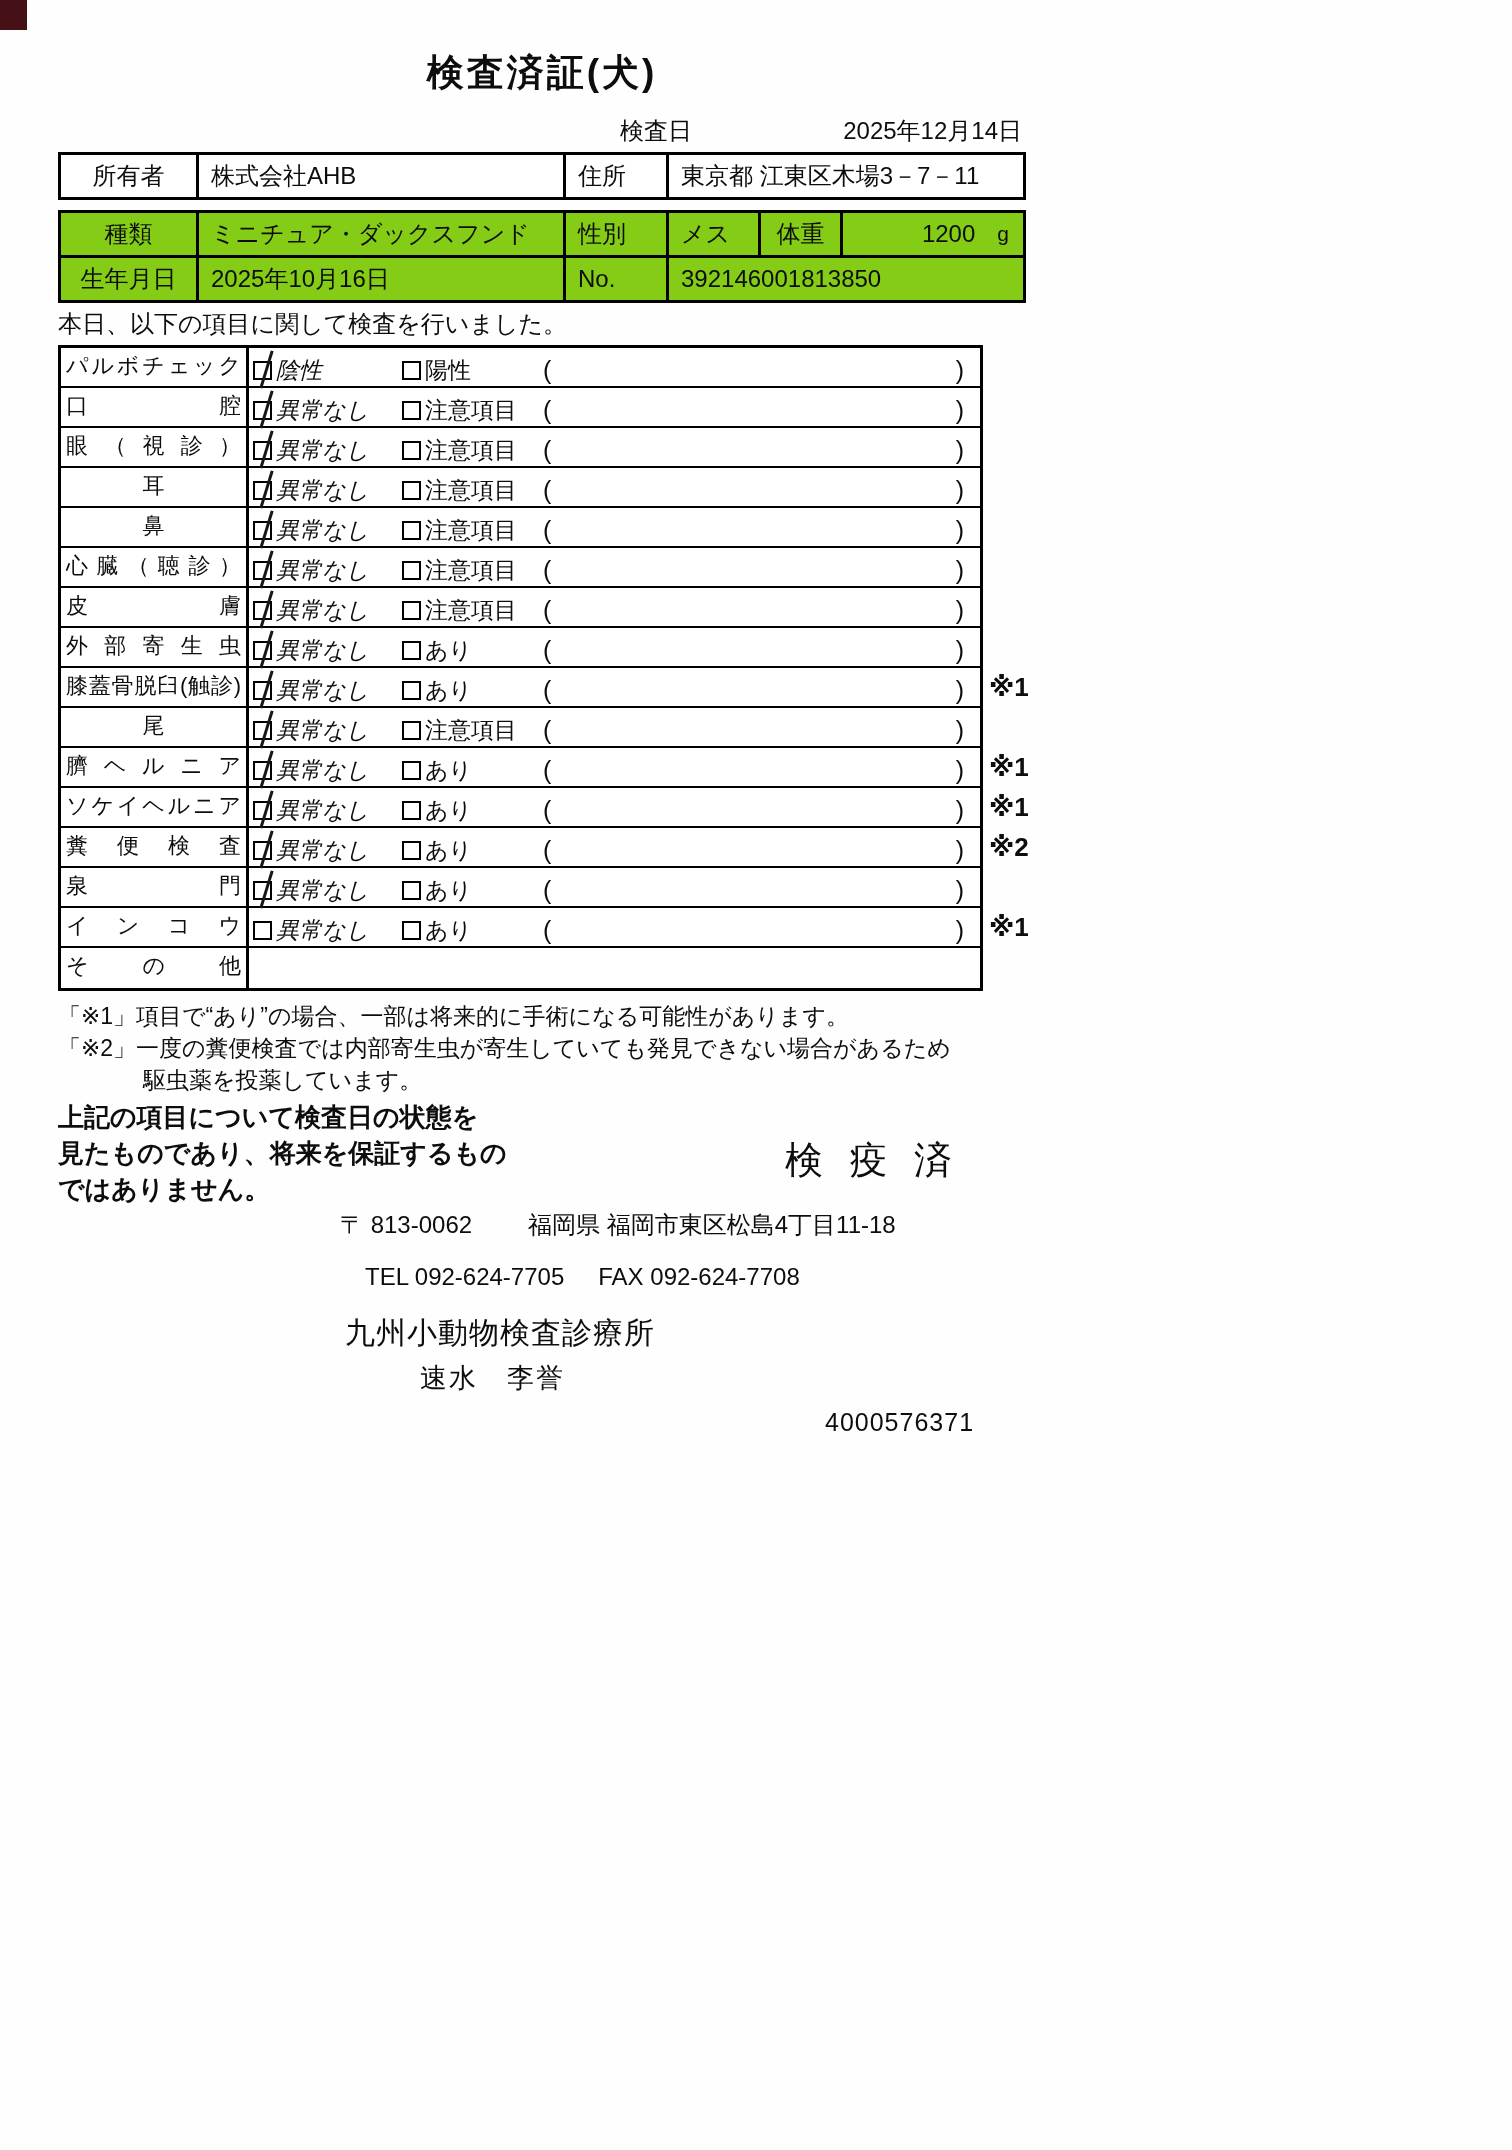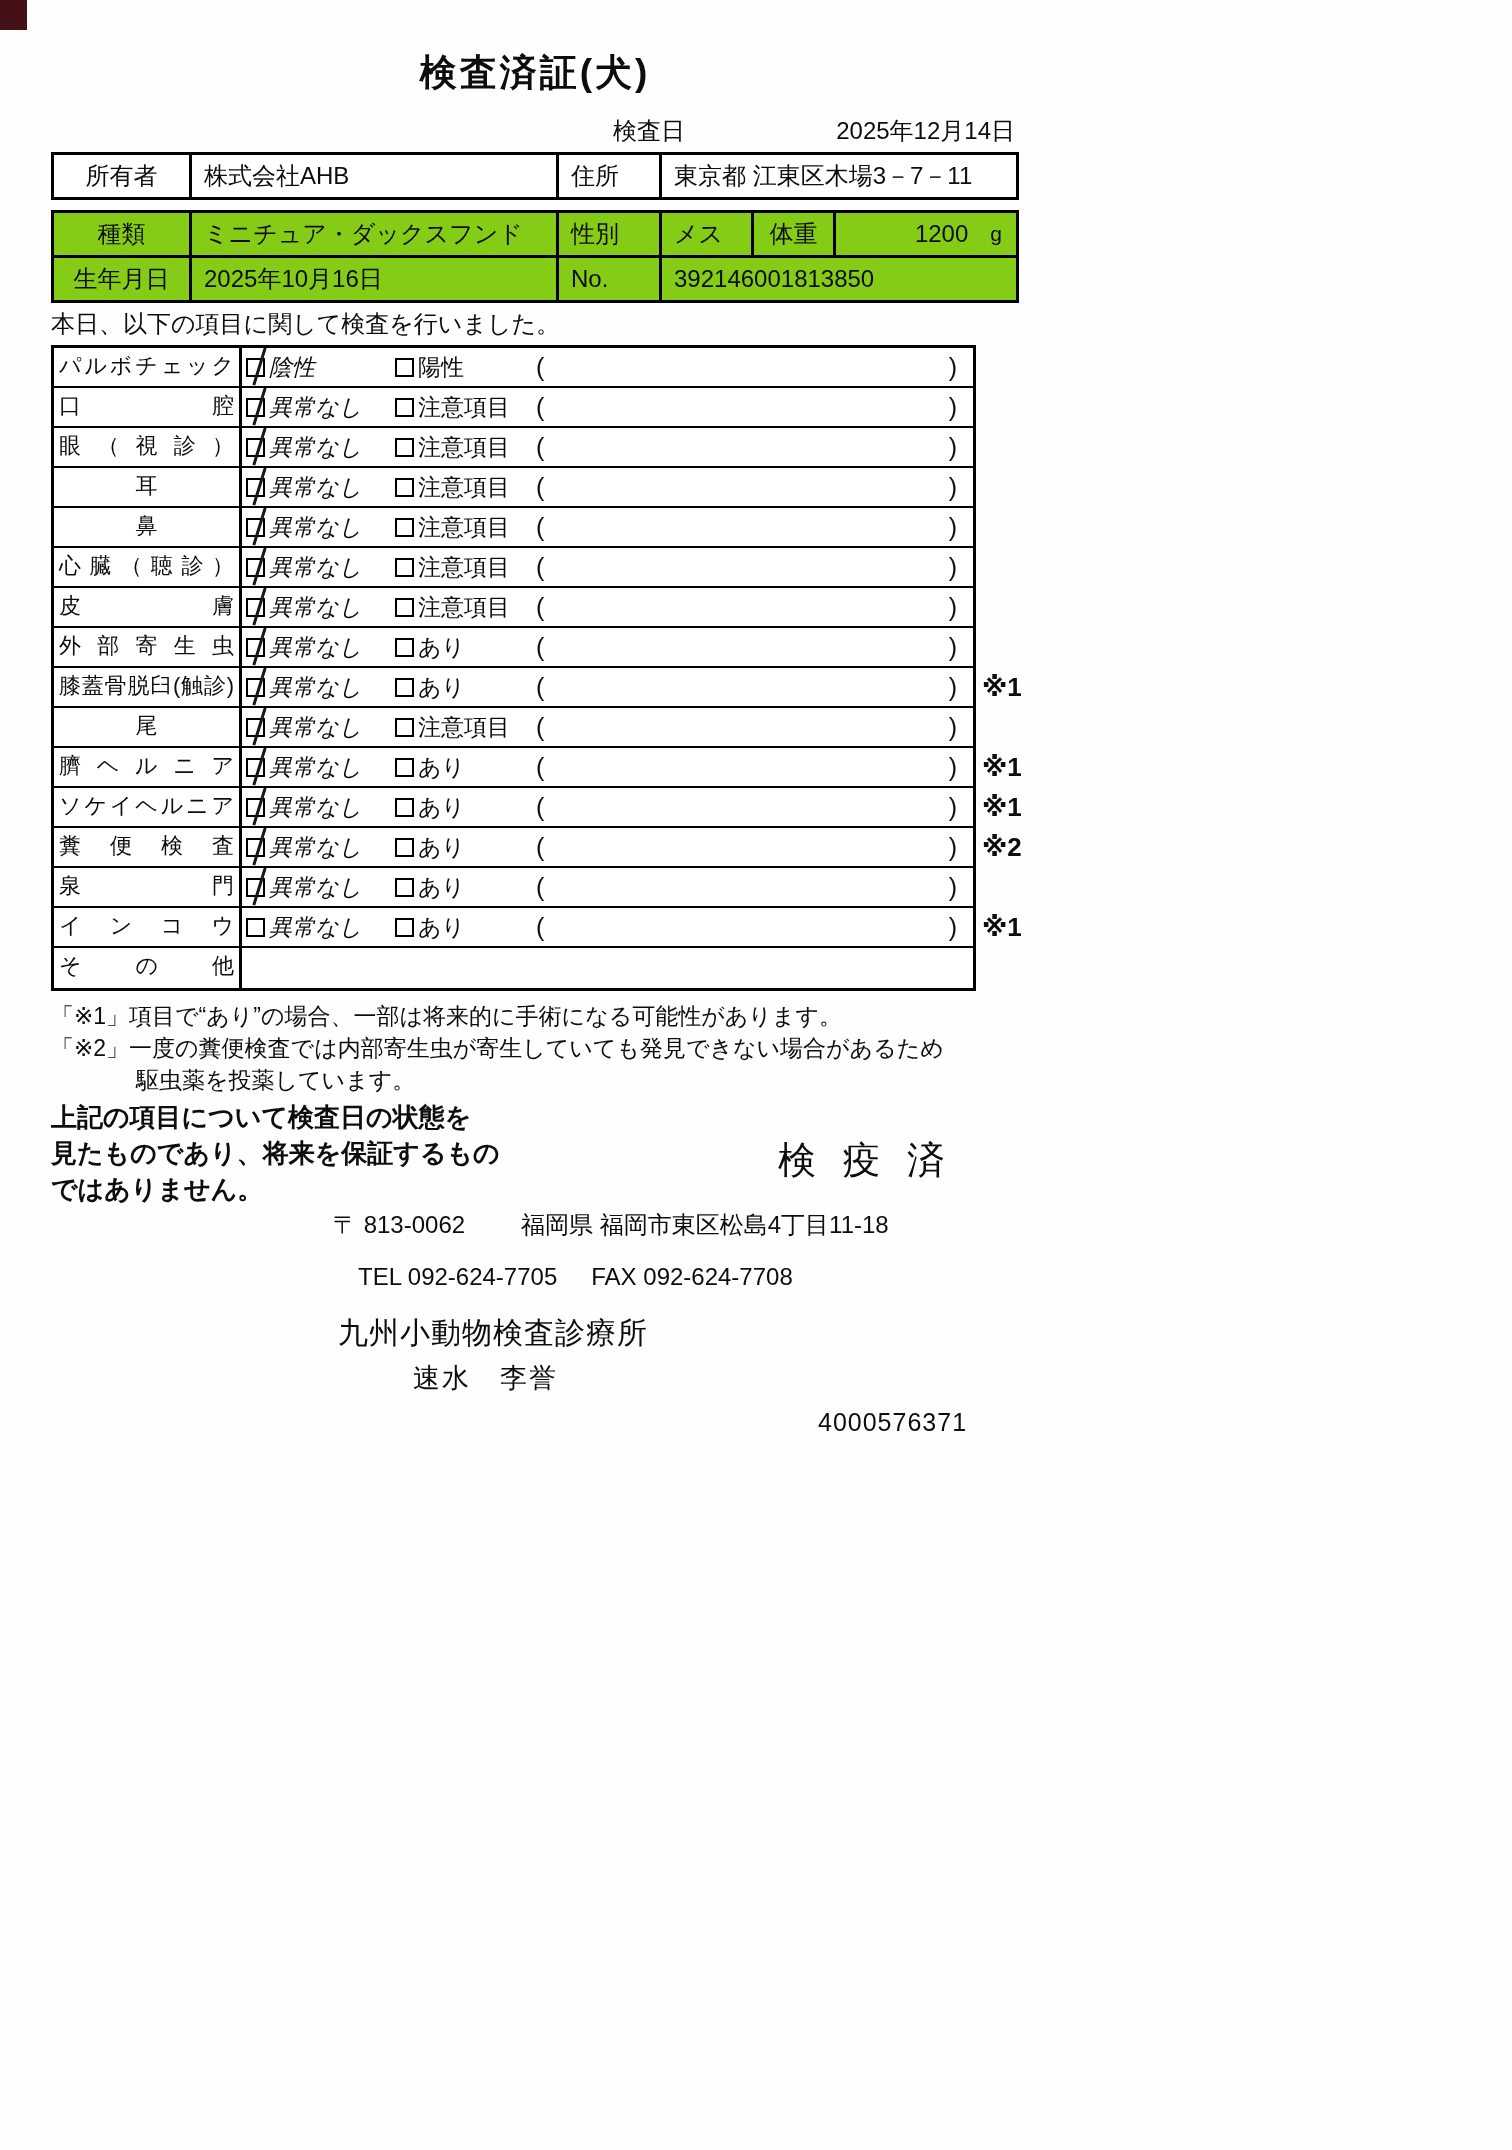--- a/index.html
+++ b/index.html
@@ -5,21 +5,21 @@
   * { margin:0; padding:0; box-sizing:border-box; }
   html,body { background:#ffffff; }
   body {
     width:1512px; height:2150px; position:relative;
     font-family:"Liberation Sans","DejaVu Sans",sans-serif;
     color:#0d0d0d;
   }
   .page { position:absolute; inset:0; width:1512px; height:2150px; background:#fefefe; overflow:hidden; }
   .scan-artifact { position:absolute; left:0; top:0; width:27px; height:30px; background:#451016; }
 
-  .doc { position:absolute; left:51px; top:0; width:968px; }
+  .doc { position:absolute; left:58px; top:0; width:968px; }
 
   .title { font-size:37px; font-weight:bold; text-align:center; margin-top:48px; letter-spacing:3px; }
 
   .date-row { display:flex; align-items:center; margin-top:18px; font-size:24px; height:30px; }
   .date-row .dl { margin-left:562px; }
   .date-row .dv { margin-left:auto; padding-right:4px; }
 
   .table { display:flex; border:3px solid #000; margin-top:6px; background:#fff; }
   .cell { font-size:24px; display:flex; align-items:center; height:42px; overflow:hidden; white-space:nowrap; }
   .cell:not(:first-child) { border-left:3px solid #000; }
@@ -32,21 +32,21 @@
 
   .pet-table { display:block; border:3px solid #000; margin-top:10px; background:#84cc16; }
   .trow { display:flex; }
   .trow:first-child { border-bottom:3px solid #000; }
   .weight-cell { flex:1; justify-content:flex-end; gap:22px; padding-right:14px; }
   .weight-unit { font-size:21px; }
 
   .intro { font-size:24px; margin-top:6px; line-height:30px; }
 
   .checklist { width:925px; border:3px solid #000; margin-top:6px; background:#fff; }
-  .check-row { display:flex; height:40px; border-bottom:2.5px solid #000; position:relative; align-items:center; }
+  .check-row { display:flex; height:40px; border-bottom:2.5px solid #000; position:relative; align-items:flex-end; }
   .check-row:last-child { border-bottom:none; }
   .row-label {
     width:188px; height:100%; border-right:3px solid #000;
     font-size:22px; line-height:36px; padding:0 5px;
     text-align:justify; text-align-last:justify; white-space:nowrap; overflow:hidden;
   }
   .row-label.single { text-align:center; text-align-last:center; }
   .row-content { flex:1; display:flex; align-items:center; padding-left:4px; font-size:23px; }
   .checkbox { width:19px; height:19px; border:2.5px solid #000; position:relative; flex:none; margin-right:4px; }
   .checkbox.checked::after {

